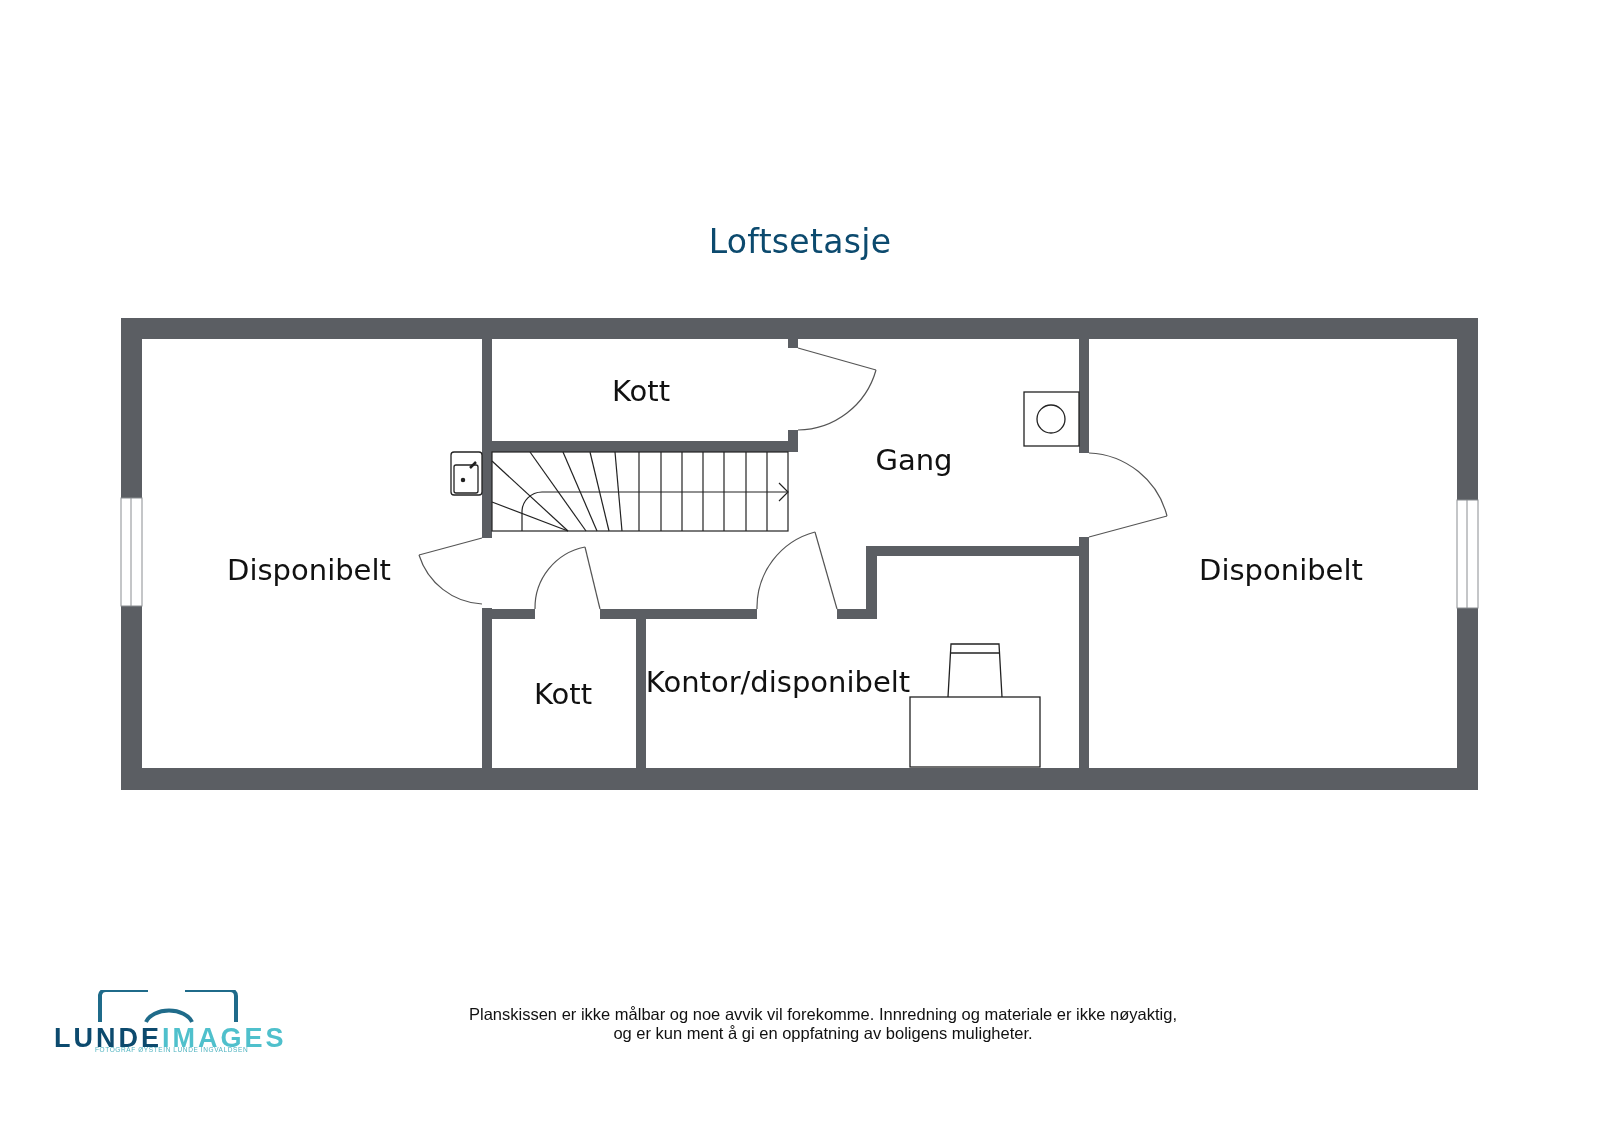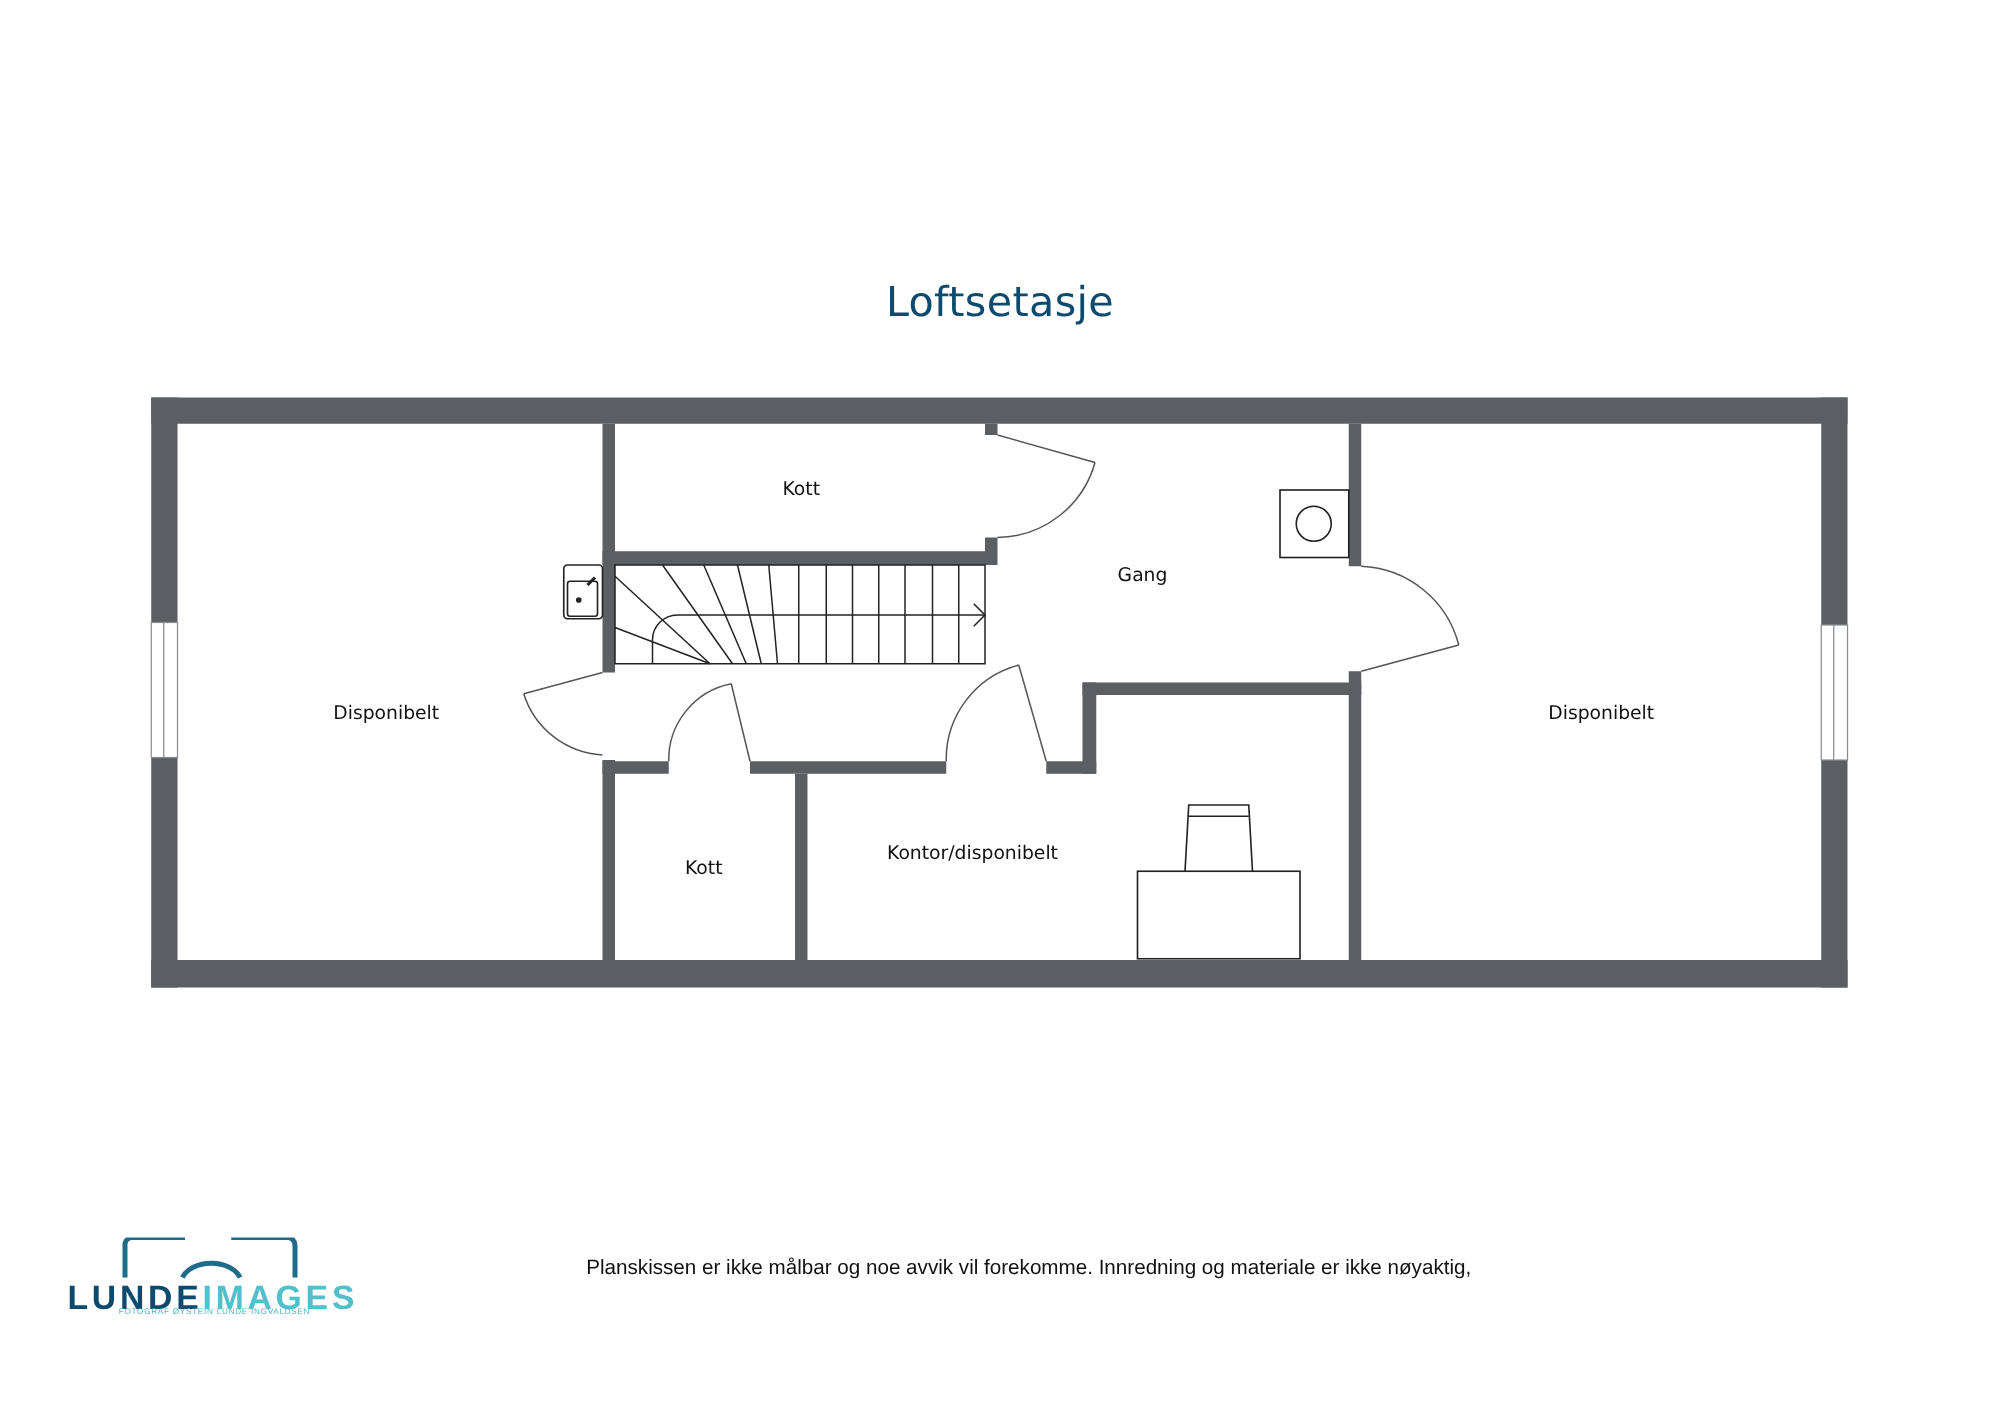--- a/index.html
+++ b/index.html
@@ -1,19 +1,19 @@
 <!DOCTYPE html>
 <html><head>
 <meta charset="utf-8">
 <style>
   html, body { margin:0; padding:0; background:#ffffff; }
   body { width:1600px; height:1132px; position:relative; overflow:hidden; font-family:"DejaVu Sans", sans-serif; }
   .title { position:absolute; left:0; width:1600px; top:222px; text-align:center; font-size:33px; color:#0c4a6e; letter-spacing:0.3px; }
   svg.plan { position:absolute; left:0; top:0; }
-  .room-label { position:absolute; font-size:15px; color:#111; white-space:nowrap; transform:translate(-50%,-50%); }
+  .room-label { position:absolute; font-size:29px; color:#111; white-space:nowrap; transform:translate(-50%,-50%); }
   .disclaimer { position:absolute; left:393px; width:860px; top:1005px; text-align:center; font-family:"Liberation Sans", sans-serif; font-size:16.5px; line-height:19px; color:#111; }
   .logo { position:absolute; left:50px; top:990px; width:240px; height:60px; }
   .logo-word { position:absolute; left:4px; top:1023px; font-family:"Liberation Sans", sans-serif; font-size:27px; letter-spacing:3px; white-space:nowrap; }
   .logo-word .bold { color:#0c4a6e; font-weight:bold; }
   .logo-word .light { color:#4fc0cc; font-weight:bold; }
   .logo-sub { position:absolute; left:95px; top:1046px; font-family:"Liberation Sans", sans-serif; font-size:6.5px; letter-spacing:0.6px; color:#4fb3c0; white-space:nowrap; }
 </style>
 </head>
 <body>
 
@@ -113,20 +113,21 @@
 
 <div class="room-label" style="left:309px; top:570px;">Disponibelt</div>
 <div class="room-label" style="left:641px; top:391px;">Kott</div>
 <div class="room-label" style="left:914px; top:460px;">Gang</div>
 <div class="room-label" style="left:563px; top:694px;">Kott</div>
 <div class="room-label" style="left:778px; top:682px;">Kontor/disponibelt</div>
 <div class="room-label" style="left:1281px; top:570px;">Disponibelt</div>
 
 <div class="disclaimer">
   <div>Planskissen er ikke målbar og noe avvik vil forekomme. Innredning og materiale er ikke nøyaktig,</div>
+  <div>og er kun ment å gi en oppfatning av boligens muligheter.</div>
 </div>
 
 <svg class="logo" width="240" height="60" viewBox="0 0 240 60" xmlns="http://www.w3.org/2000/svg">
   <path d="M50 32 L50 5 A 6 6 0 0 1 56 0 L 98 0" fill="none" stroke="#1f6b8a" stroke-width="4"></path>
   <path d="M135 0 L 180 0 A 6 6 0 0 1 186 6 L186 32" fill="none" stroke="#1f6b8a" stroke-width="4"></path>
   <path d="M96 32 A 24 16 0 0 1 142 32" fill="none" stroke="#1f6b8a" stroke-width="4"></path>
 </svg>
 <div class="logo-word" style="left:54px;">
   <span class="bold">LUNDE</span><span class="light">IMAGES</span>
 </div>

